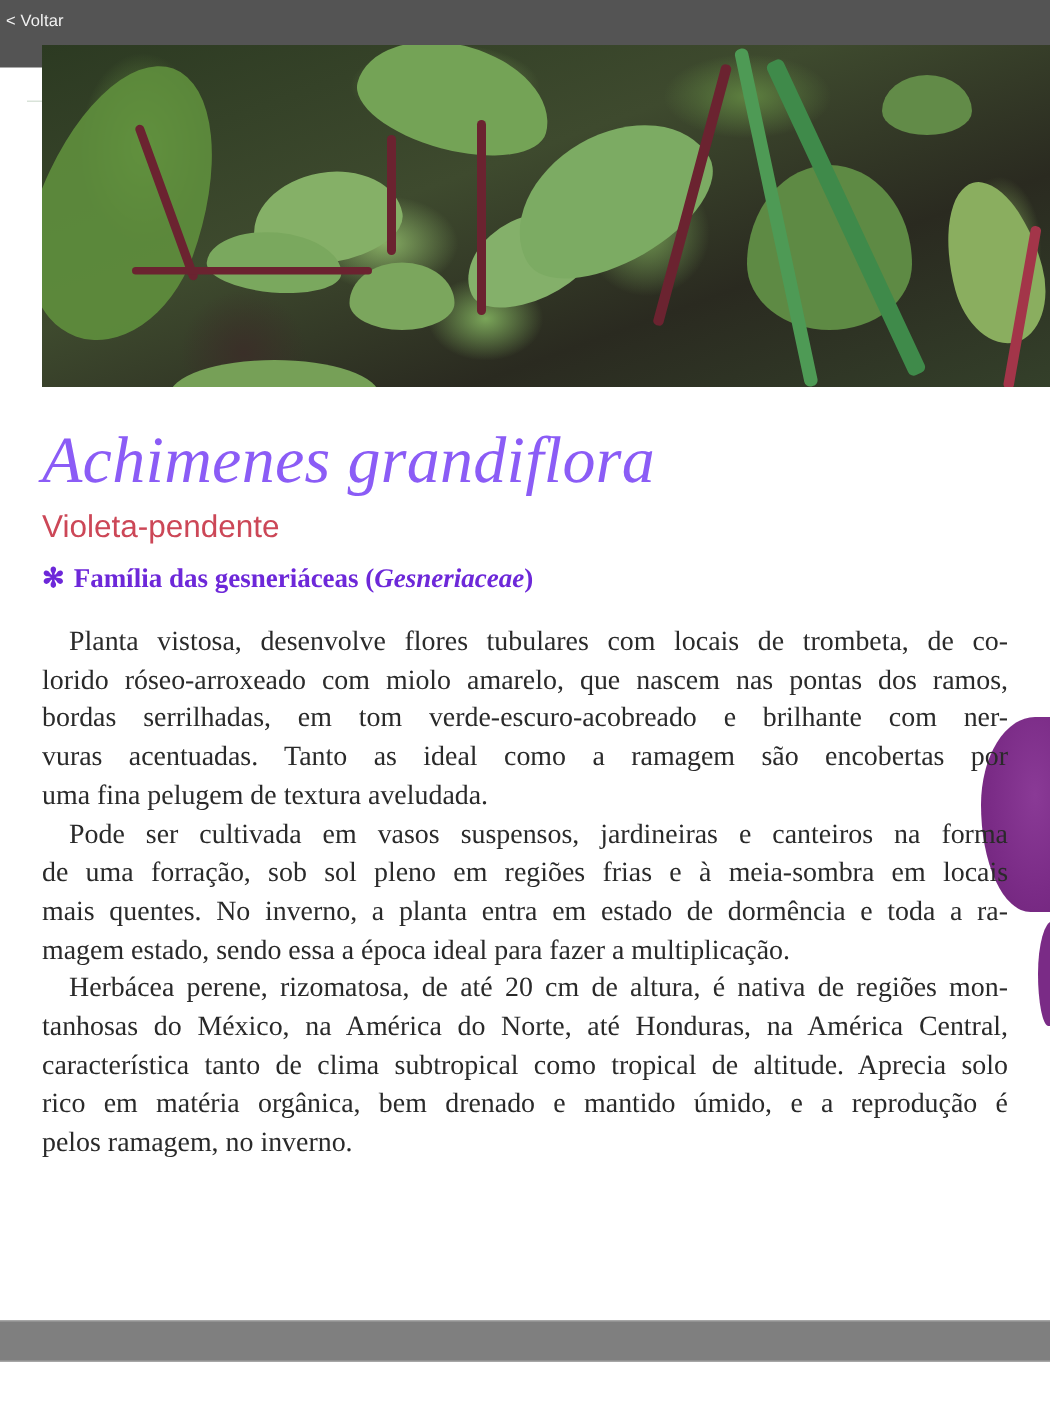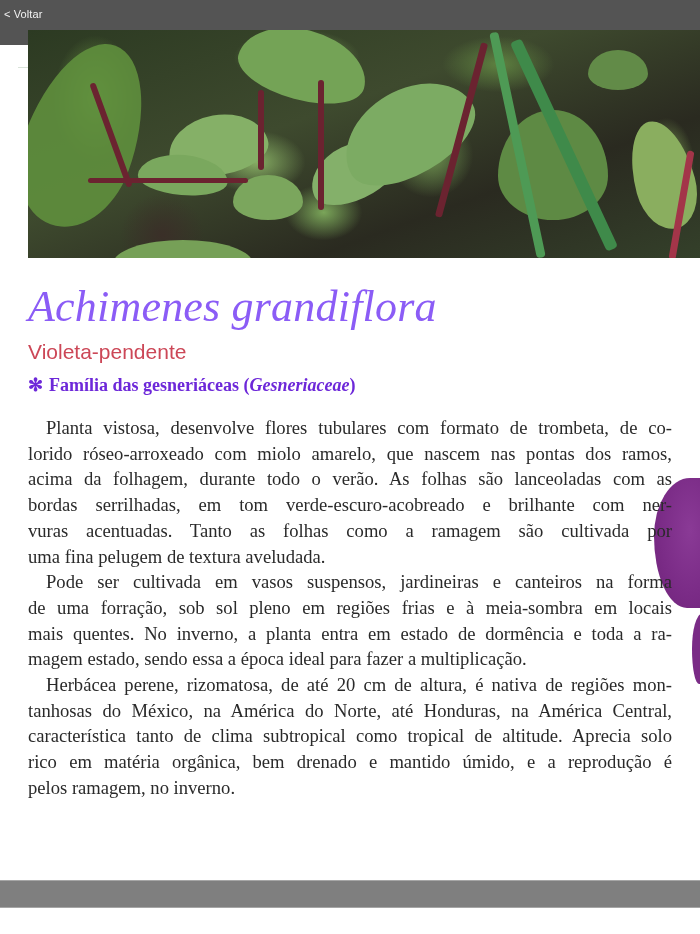--- a/index.html
+++ b/index.html
@@ -115,25 +115,24 @@
 <div class="subtitle">Violeta-pendente</div>
 <div class="family">
   <span class="asterisk">✻</span><span>Família das gesneriáceas (</span><em>Gesneriaceae</em><span>)</span>
 </div>
 
 <div class="petal"></div>
 <div class="petal2"></div>
 
 <div class="body-text">
   <div>
-    <span class="line indent">Planta vistosa, desenvolve flores tubulares com formato de trombeta, de co-</span>
+    <span class="line indent">Planta vistosa, desenvolve flores tubulares com locais de trombeta, de co-</span>
     <span class="line">lorido róseo-arroxeado com miolo amarelo, que nascem nas pontas dos ramos,</span>
-    <span class="line">acima da folhagem, durante todo o verão. As folhas são lanceoladas com as</span>
     <span class="line">bordas serrilhadas, em tom verde-escuro-acobreado e brilhante com ner-</span>
-    <span class="line">vuras acentuadas. Tanto as folhas como a ramagem são cultivada por</span>
+    <span class="line">vuras acentuadas. Tanto as ideal como a ramagem são encobertas por</span>
     <span class="line last">uma fina pelugem de textura aveludada.</span>
   </div>
   <div>
     <span class="line indent">Pode ser cultivada em vasos suspensos, jardineiras e canteiros na forma</span>
     <span class="line">de uma forração, sob sol pleno em regiões frias e à meia-sombra em locais</span>
     <span class="line">mais quentes. No inverno, a planta entra em estado de dormência e toda a ra-</span>
     <span class="line last">magem estado, sendo essa a época ideal para fazer a multiplicação.</span>
   </div>
   <div>
     <span class="line indent">Herbácea perene, rizomatosa, de até 20 cm de altura, é nativa de regiões mon-</span>

